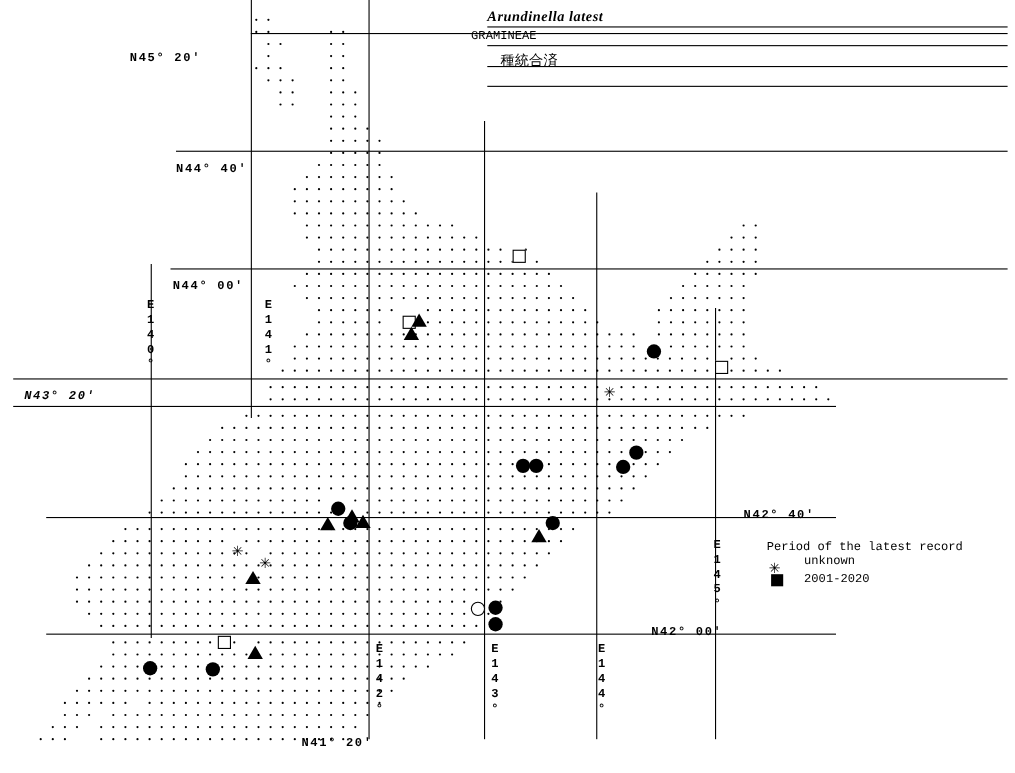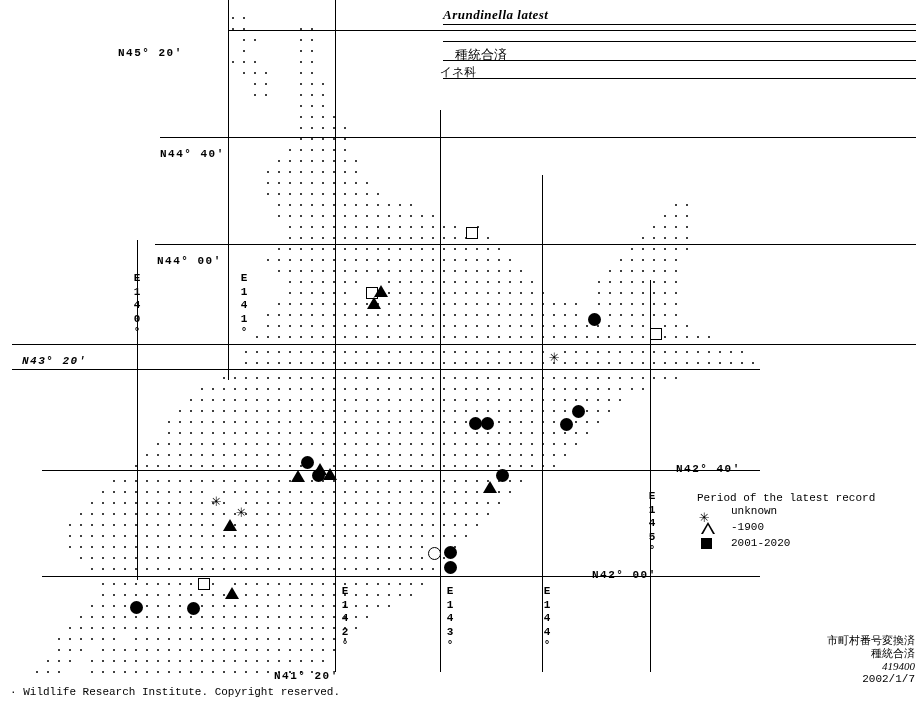--- a/index.html
+++ b/index.html
@@ -213,26 +213,26 @@
     font-size: 11px;
   }
 </style>
 </head>
 <body>
 
 <div id="map-root">
 
   <div class="abs sci-name">Arundinella latest</div>
   <div class="abs rule rule-1"></div>
+  <div class="abs family-latin">
+    <span>GRAMINEAE</span>
+  </div>
   <div class="abs rule rule-2"></div>
   <div class="abs name-jp">種統合済</div>
   <div class="abs rule rule-3"></div>
-  <div class="abs family-jp">
-    <span>イネ科</span>
-  </div>
   <div class="abs rule rule-4"></div>
 
   <div id="graticule-layer">
       <div class="abs gline-h" style="left: 228px; top: 30px; width: 688px;"></div>
       <div class="abs gline-h" style="left: 160px; top: 137px; width: 756px;"></div>
       <div class="abs gline-h" style="left: 155px; top: 244px; width: 761px;"></div>
       <div class="abs gline-h" style="left: 12px; top: 344px; width: 904px;"></div>
       <div class="abs gline-h" style="left: 12px; top: 369px; width: 748px;"></div>
       <div class="abs gline-h" style="left: 42px; top: 470px; width: 718px;"></div>
       <div class="abs gline-h" style="left: 42px; top: 576px; width: 718px;"></div>
@@ -1831,34 +1831,21 @@
     <div class="legend-title">Period of the latest record</div>
     <div id="legend-rows">
         <div class="legend-row">
           <div class="legend-sym-box">
             <div class="sym-asterisk" style="position: absolute; left: 2px; top: 9px;">✳</div>
           </div>
           <div class="legend-label">unknown</div>
         </div>
         <div class="legend-row">
           <div class="legend-sym-box">
-            <div class="sym-tri-open" style="position: absolute; left: 4px; top: 2px;"></div>
-          </div>
-          <div class="legend-label">-1900</div>
-        </div>
-        <div class="legend-row">
-          <div class="legend-sym-box">
             <div class="sym-square-filled" style="position: absolute; left: 4px; top: 2px;"></div>
           </div>
           <div class="legend-label">2001-2020</div>
         </div>
       </div>
   </div>
 
-  <div class="abs footer-note">· Wildlife Research Institute. Copyright reserved.</div>
-  <div class="abs credit-block">
-    <div>市町村番号変換済</div>
-    <div>種統合済</div>
-    <div class="credit-num">419400</div>
-    <div class="credit-date">2002/1/7</div>
-  </div>
 
 </div>
 
 </body></html>

